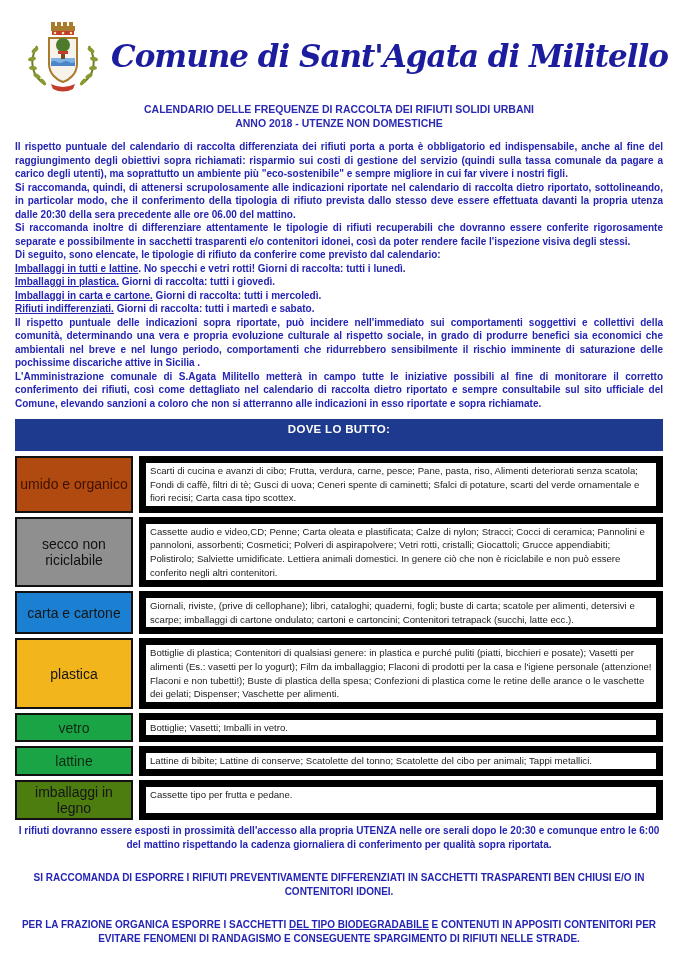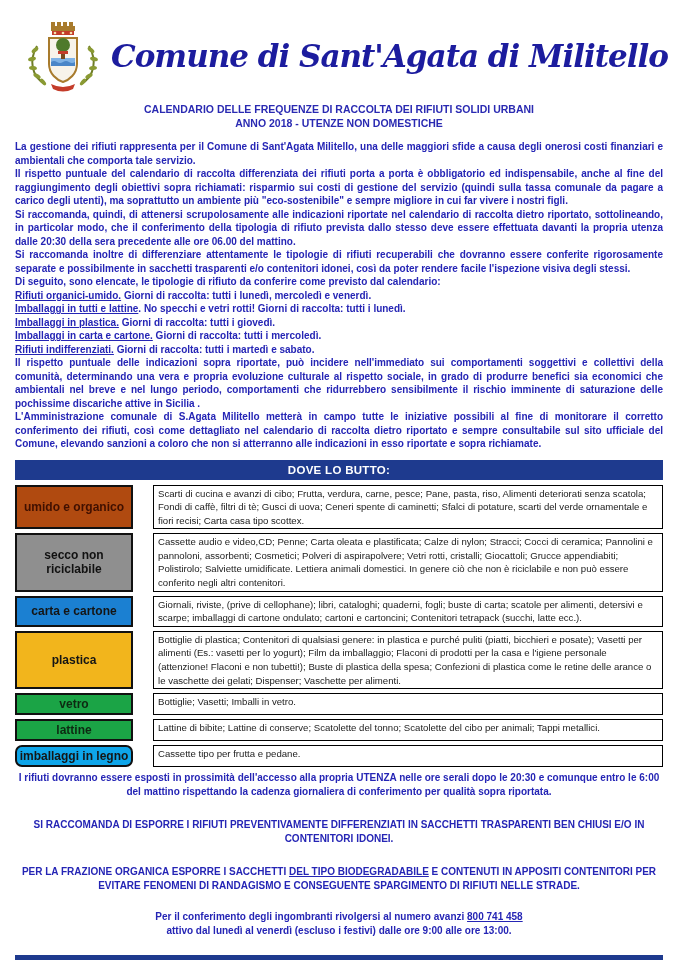--- a/index.html
+++ b/index.html
@@ -20,41 +20,41 @@
     text-align:center;color:#2a2ab2;font-weight:bold;font-size:10.5px;line-height:14px;margin-top:-2px;
   }
   
   .bodytext{margin-top:10px;color:#2525b5;font-weight:bold;font-size:10px;line-height:13.5px;text-align:justify;}
   .bodytext p{margin:0;}
   .schedule-line{margin:0;}
   .u{text-decoration:underline;}
   
   .section-bar{
     margin-top:9px;background:#1e3a8e;color:#ffffff;font-weight:bold;font-size:11.5px;
-    text-align:center;height:20px;line-height:20px;letter-spacing:.3px;
+    text-align:center;height:32px;line-height:20px;letter-spacing:.3px;
   }
   
   .wtable{margin-top:5px;}
   .wrow{display:flex;align-items:stretch;margin-bottom:4px;}
   .wlabel{
-    flex:0 0 110px;border:2px solid #111;margin-right:20px;
+    flex:0 0 110px;border:2px solid #111;margin-right:6px;
     display:flex;align-items:center;justify-content:center;
-    font-weight:bold;font-size:12px;text-align:center;padding:2px;
+    font-weight:normal;font-size:14px;text-align:center;padding:2px;
   }
   .wcontent{
-    flex:1;border:1px solid #000000;padding:1px 4px;color:#222;
+    flex:1;border:7px solid #000000;padding:1px 4px;color:#222;
     font-size:9.6px;line-height:13.6px;background:#fff;
   }
   .c-umido{background:#b04a10;color:#401000;}
   .c-secco{background:#8f8f8f;color:#111;}
   .c-carta{background:#1b80d2;color:#151515;}
   .c-plastica{background:#f2b51c;color:#151515;}
   .c-vetro{background:#1ba446;color:#0d2a12;}
   .c-lattine{background:#1ba446;color:#0d2a12;}
-  .c-legno{background:#0ea5e9;color:#151515;border-radius:7px;}
+  .c-legno{background:#4d7c0f;color:#151515;}
   
   .notice{color:#2525b5;font-weight:bold;font-size:10px;line-height:14px;text-align:center;}
   .n1{}
   .n2{margin-top:19px;}
   .n3{margin-top:19px;}
   .n4{margin-top:17px;}
   
   .footer-box{
     margin-top:17px;background:#1e3a8e;color:#ffffff;font-weight:bold;font-size:11px;
     line-height:17.5px;text-align:center;padding:9px 30px;
@@ -111,27 +111,25 @@
     </div>
     <div class="script-title">Comune di Sant'Agata di Militello</div>
   </div>
 
   <div class="doc-title">
     <div>CALENDARIO DELLE FREQUENZE DI RACCOLTA DEI RIFIUTI SOLIDI URBANI</div>
     <div>ANNO 2018 - UTENZE NON DOMESTICHE</div>
   </div>
 
   <div class="bodytext">
-    <p>La gestione dei rifiuti rappresenta per il Comune di Sant'Agata Militello, una delle maggiori sfide a causa degli onerosi costi finanziari e ambientali che comporta tale servizio.</p>
     <p>Il rispetto puntuale del calendario di raccolta differenziata dei rifiuti porta a porta è obbligatorio ed indispensabile, anche al fine del raggiungimento degli obiettivi sopra richiamati: risparmio sui costi di gestione del servizio (quindi sulla tassa comunale da pagare a carico degli utenti), ma soprattutto un ambiente più "eco-sostenibile" e sempre migliore in cui far vivere i nostri figli.</p>
     <p>Si raccomanda, quindi, di attenersi scrupolosamente alle indicazioni riportate nel calendario di raccolta dietro riportato, sottolineando, in particolar modo, che il conferimento della tipologia di rifiuto prevista dallo stesso deve essere effettuata davanti la propria utenza dalle 20:30 della sera precedente alle ore 06.00 del mattino.</p>
     <p>Si raccomanda inoltre di differenziare attentamente le tipologie di rifiuti recuperabili che dovranno essere conferite rigorosamente separate e possibilmente in sacchetti trasparenti e/o contenitori idonei, così da poter rendere facile l'ispezione visiva degli stessi.</p>
     <p>Di seguito, sono elencate, le tipologie di rifiuto da conferire come previsto dal calendario:</p>
 
-    <p class="schedule-line"><span class="u">Rifiuti organici-umido.</span><span> Giorni di raccolta: tutti i lunedì, mercoledì e venerdì.</span></p>
     <p class="schedule-line"><span class="u">Imballaggi in tutti e lattine</span><span>. No specchi e vetri rotti! Giorni di raccolta: tutti i lunedì.</span></p>
     <p class="schedule-line"><span class="u">Imballaggi in plastica.</span><span> Giorni di raccolta: tutti i giovedì.</span></p>
     <p class="schedule-line"><span class="u">Imballaggi in carta e cartone.</span><span> Giorni di raccolta: tutti i mercoledì.</span></p>
     <p class="schedule-line"><span class="u">Rifiuti indifferenziati.</span><span> Giorni di raccolta: tutti i martedì e sabato.</span></p>
 
     <p>Il rispetto puntuale delle indicazioni sopra riportate, può incidere nell'immediato sui comportamenti soggettivi e collettivi della comunità, determinando una vera e propria evoluzione culturale al rispetto sociale, in grado di produrre benefici sia economici che ambientali nel breve e nel lungo periodo, comportamenti che ridurrebbero sensibilmente il rischio imminente di saturazione delle pochissime discariche attive in Sicilia .</p>
     <p>L'Amministrazione comunale di S.Agata Militello metterà in campo tutte le iniziative possibili al fine di monitorare il corretto conferimento dei rifiuti, così come dettagliato nel calendario di raccolta dietro riportato e sempre consultabile sul sito ufficiale del Comune, elevando sanzioni a coloro che non si atterranno alle indicazioni in esso riportate e sopra richiamate.</p>
   </div>
 
   <div class="section-bar">DOVE LO BUTTO:</div>

